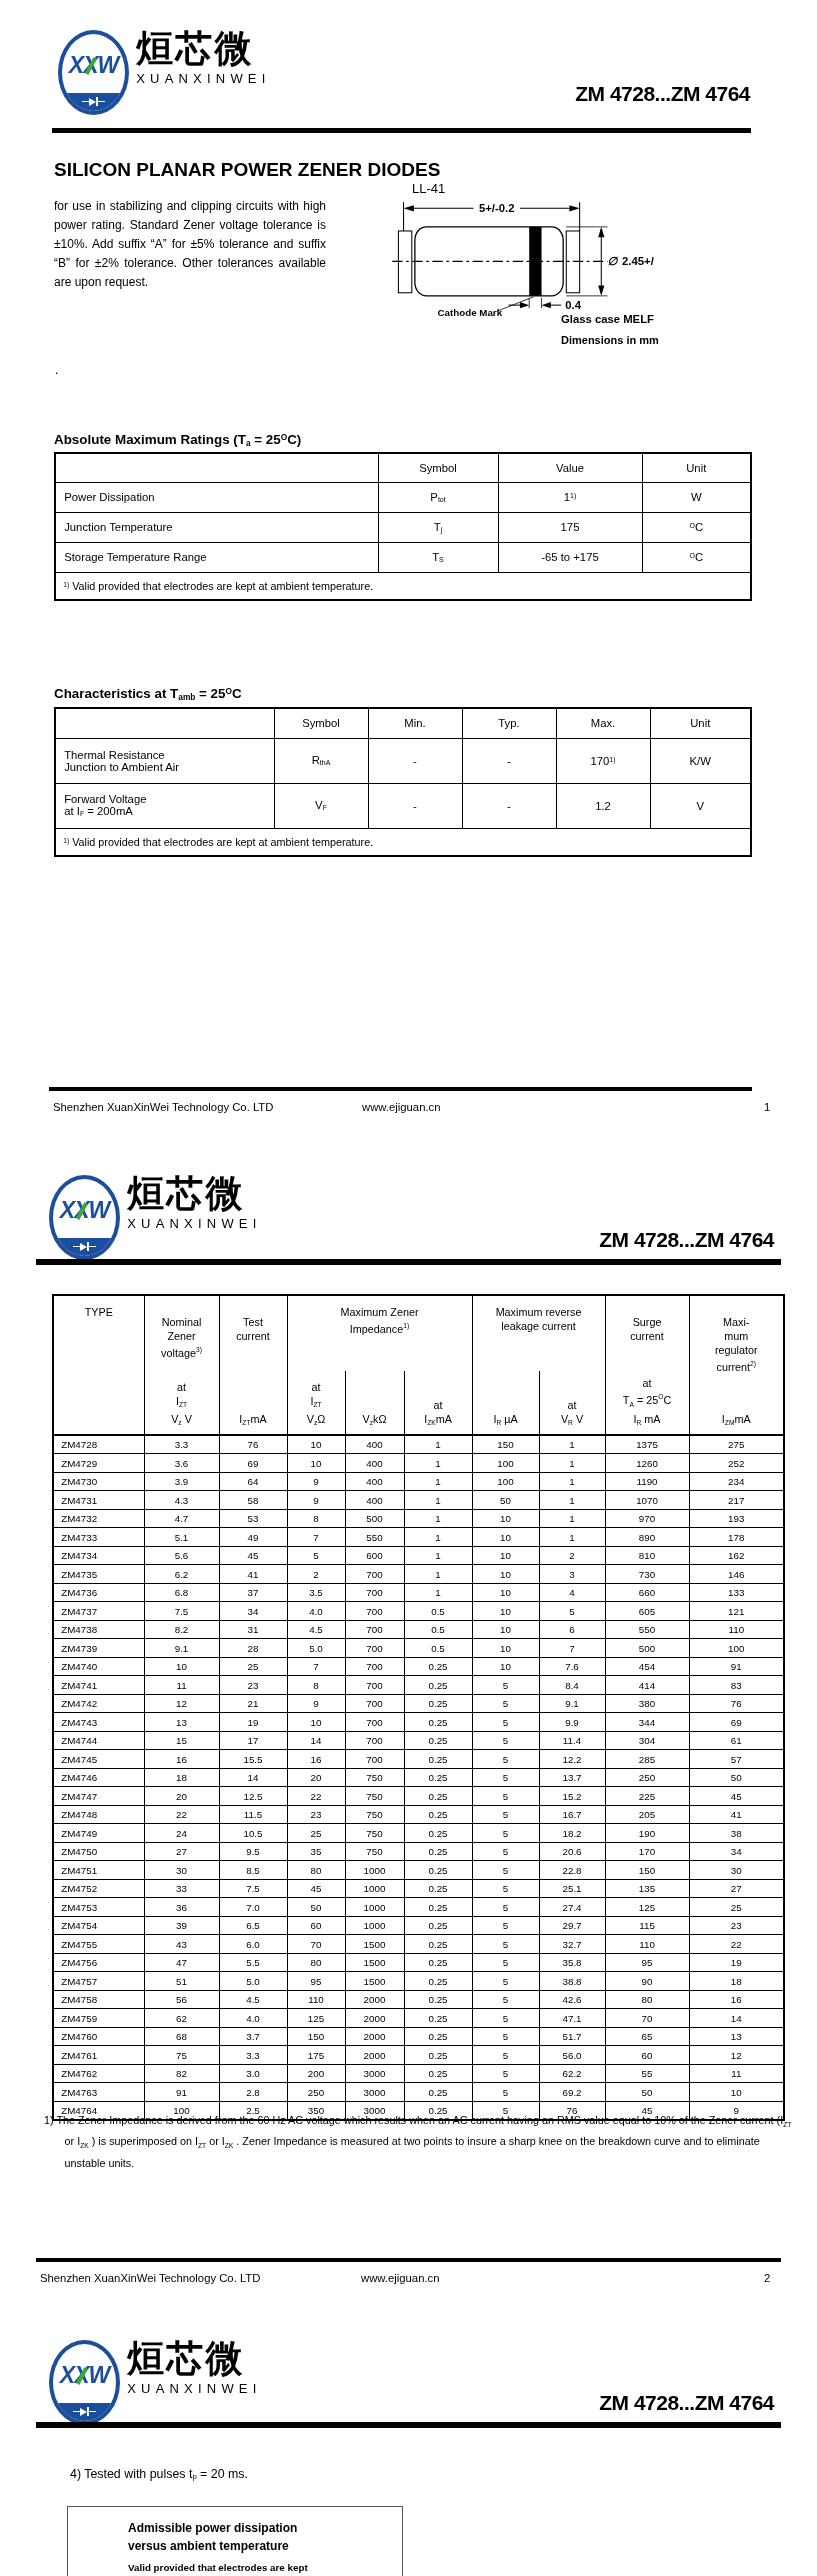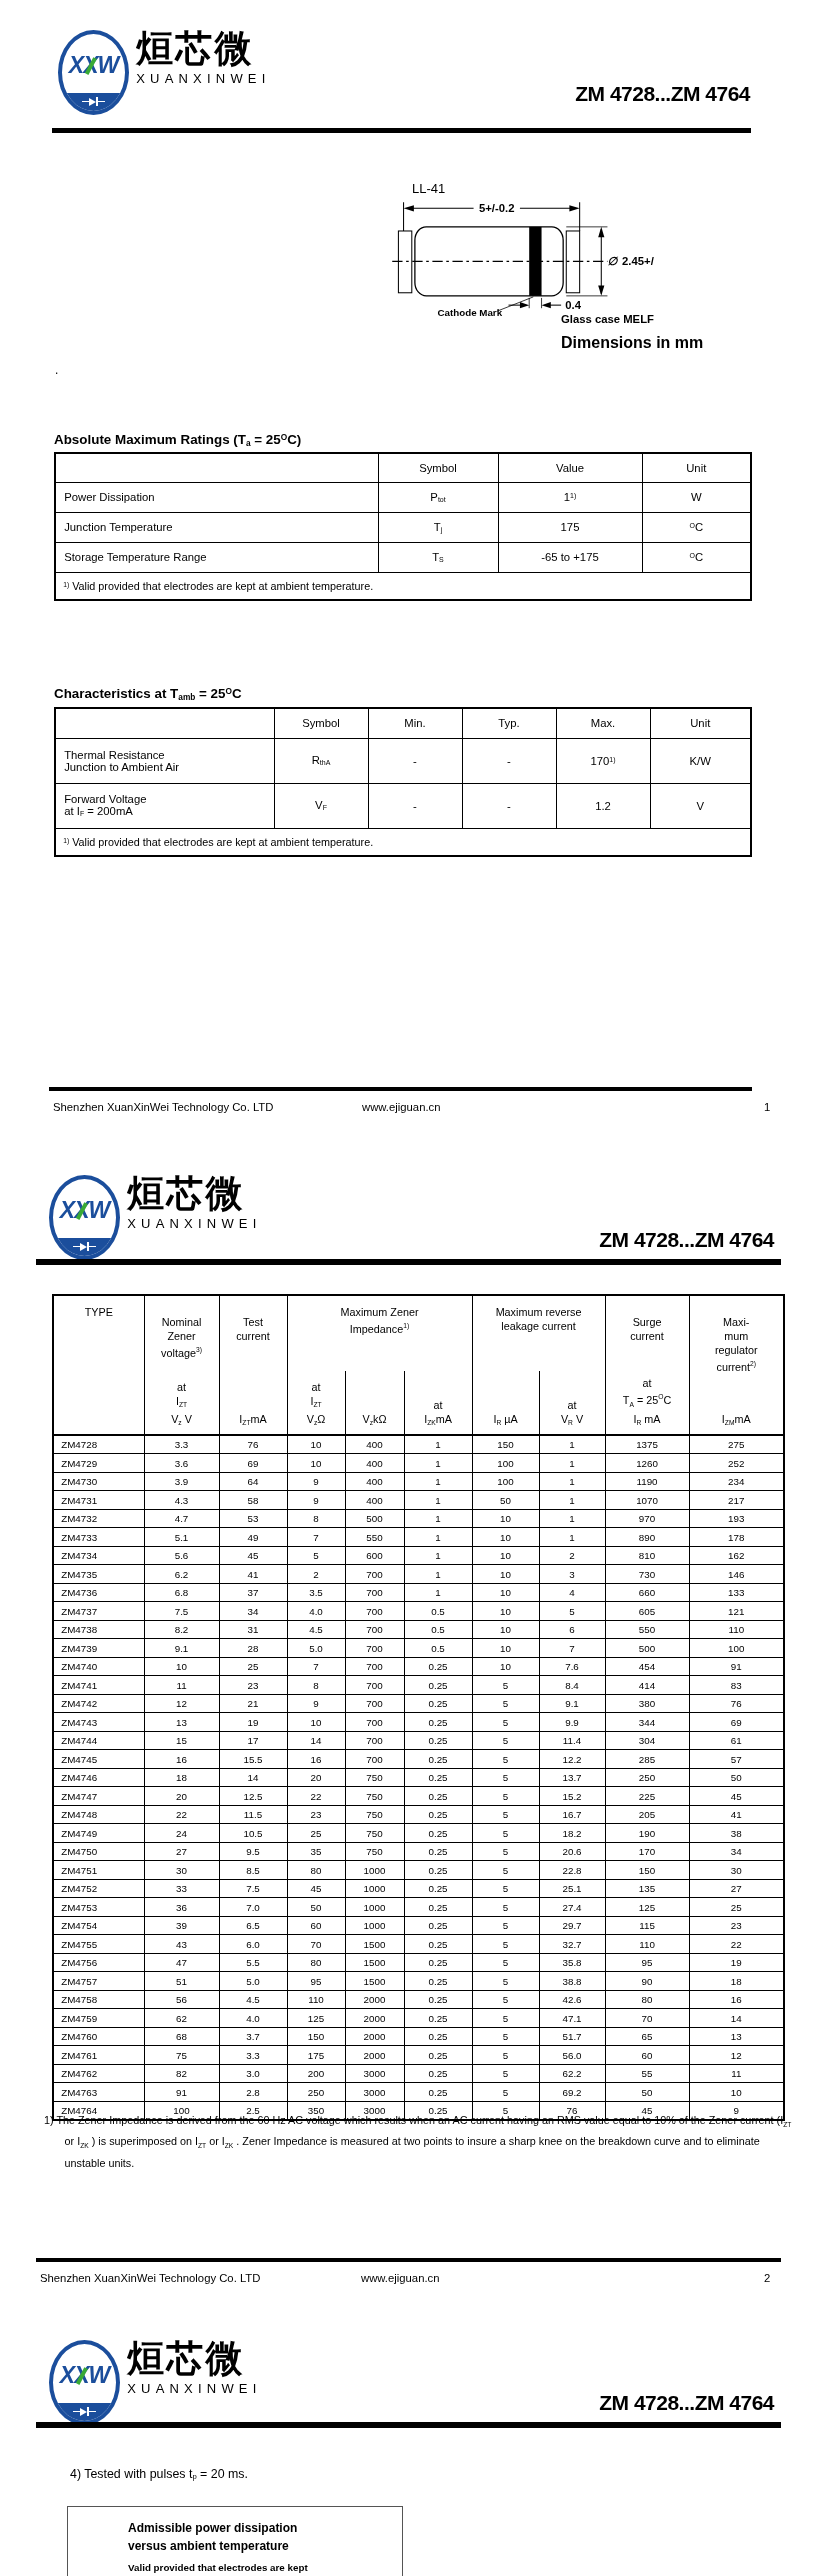--- a/index.html
+++ b/index.html
@@ -81,21 +81,23 @@
     <div class="logo-text">
       <div class="logo-cn">烜芯微</div>
       <div class="logo-en">XUANXINWEI</div>
     </div>
   </div>
 
   <div class="abs part-range" style="right:68px;top:82px;">ZM 4728...ZM 4764</div>
 
   <div class="abs rule" style="left:52px;top:128px;width:699px;height:5.2px;"></div>
 
-
+  <div class="abs page-title" style="left:54px;top:159px;">SILICON PLANAR POWER ZENER DIODES</div>
+
+  <div class="abs para" style="left:54px;top:197px;width:272px;">for use in stabilizing and clipping circuits with high power rating. Standard Zener voltage tolerance is ±10%. Add suffix “A” for ±5% tolerance and suffix “B” for ±2% tolerance. Other tolerances available are upon request.</div>
   <div class="abs para" style="left:55px;top:361px;">.</div>
 
   <div class="abs" style="left:412px;top:181px;font-size:13px;">LL-41</div>
 
   <svg class="abs" style="left:391px;top:197px;" width="263" height="121" viewBox="0 0 510 235">
 
     <line x1="36" y1="22" x2="160" y2="22" stroke="#000" stroke-width="2"></line>
     <line x1="250" y1="22" x2="354" y2="22" stroke="#000" stroke-width="2"></line>
     <polygon points="24,22 44,16 44,28" fill="#000"></polygon>
     <polygon points="366,22 346,16 346,28" fill="#000"></polygon>
@@ -126,21 +128,21 @@
     <polygon points="268,210 250,204 250,216" fill="#000"></polygon>
     <line x1="298" y1="210" x2="330" y2="210" stroke="#000" stroke-width="2"></line>
     <polygon points="292,210 310,204 310,216" fill="#000"></polygon>
     <text x="338" y="218" font-size="22" font-weight="bold" font-family="Liberation Sans,sans-serif">0.4</text>
 
     <line x1="205" y1="222" x2="276" y2="194" stroke="#000" stroke-width="1.5"></line>
     <text x="90" y="231" font-size="19" font-weight="bold" font-family="Liberation Sans,sans-serif">Cathode Mark</text>
   </svg>
 
   <div class="abs" style="left:561px;top:313px;font-size:11.3px;font-weight:bold;">Glass case  MELF</div>
-  <div class="abs" style="left:561px;top:334px;font-size:16px;font-weight:bold;">Dimensions in mm</div>
+  <div class="abs" style="left:561px;top:334px;font-size:11px;font-weight:bold;">Dimensions in mm</div>
 
   <div class="abs h2" style="left:54px;top:432px;"><span>Absolute Maximum Ratings (T</span><sub>a</sub><span> = 25</span><sup>O</sup><span>C)</span></div>
 
   <table class="spec1 abs" style="left:54px;top:452px;width:696px;">
     <colgroup>
         <col style="width:323px">
         <col style="width:120px">
         <col style="width:144px">
         <col style="width:109px">
       </colgroup>

